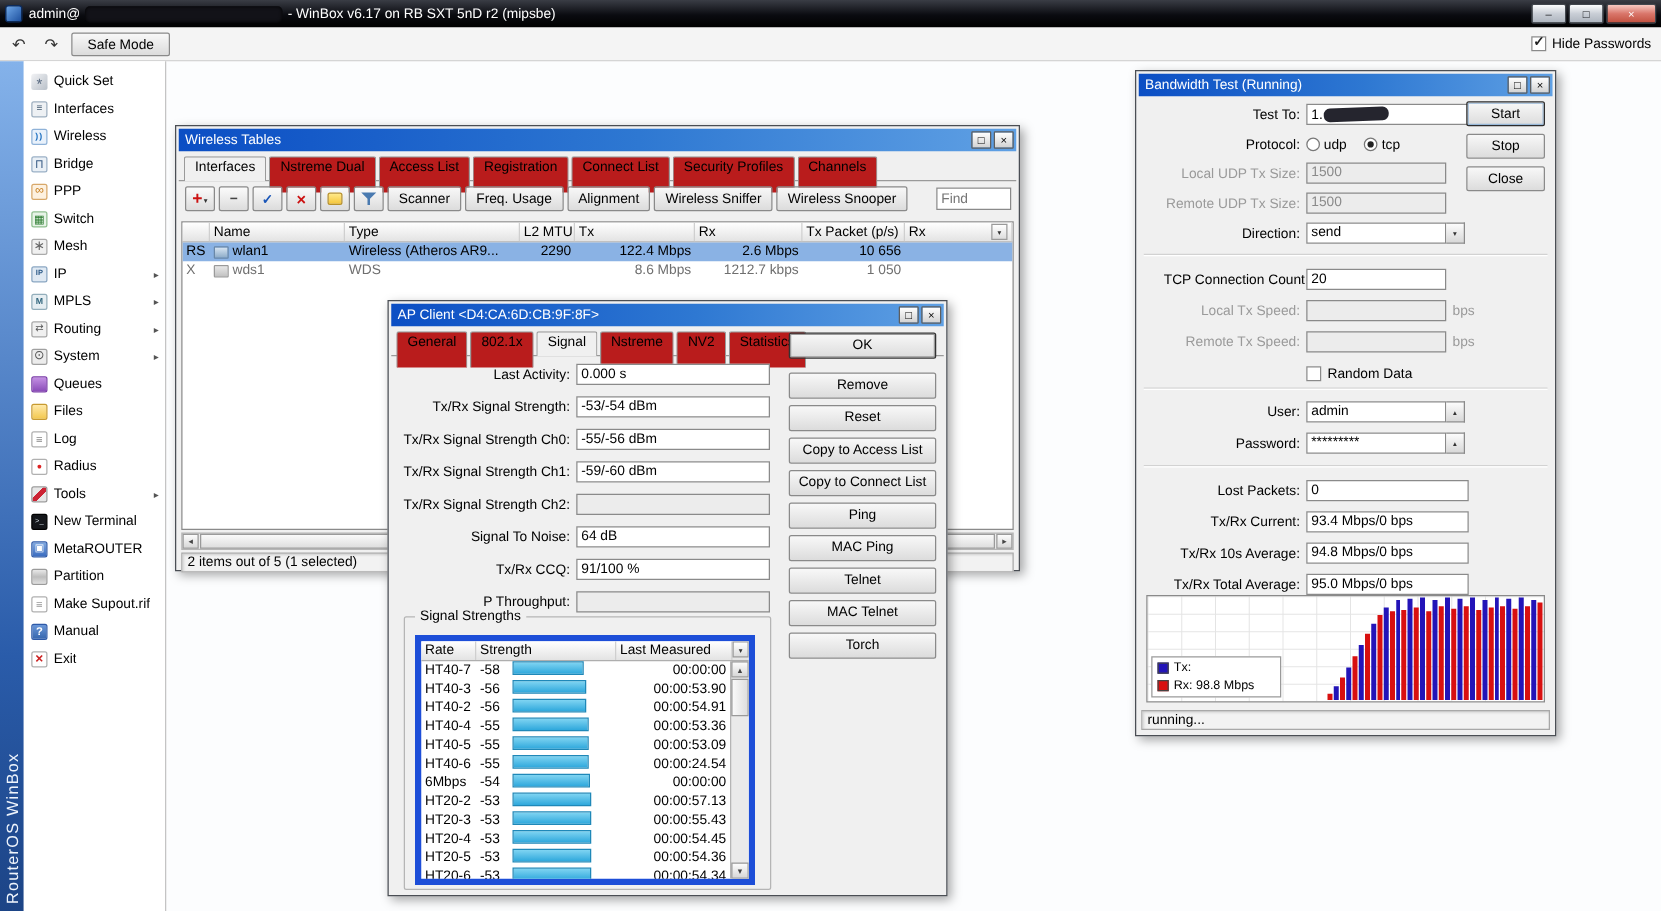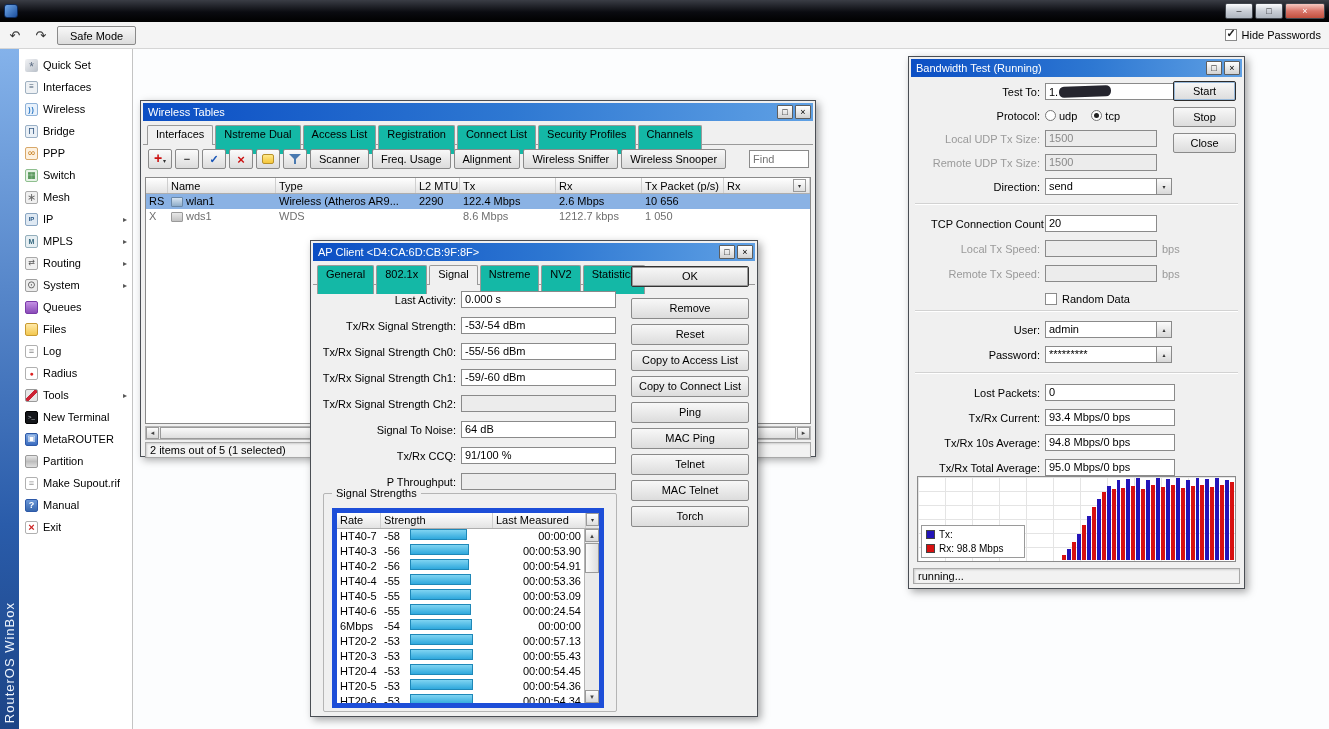--- a/index.html
+++ b/index.html
@@ -63,21 +63,21 @@
   .i-exit{background:#fff;border:1px solid #b0b0b0;color:#c22;font-weight:bold;}.i-exit::after{content:"×";font-size:11px;}
 
   
   .win{position:absolute;background:#f0f0f0;border:1px solid #4a4e54;box-shadow:3px 3px 8px rgba(0,0,0,.35);padding:2px;}
   .wt{height:18px;background:linear-gradient(90deg,#0b4ec4,#2e78d2 55%,#5fa0e4);color:#fff;display:flex;align-items:center;
       padding:0 2px 0 5px;white-space:nowrap;}
   .wt-txt{flex:1;overflow:hidden;}
   .tbt{width:16px;height:14px;background:linear-gradient(#fff,#d2d2d2);border:1px solid #5e5e5e;border-radius:1px;
        font-size:9px;line-height:12px;text-align:center;color:#000;margin-left:2px;}
   .tabs{display:flex;gap:2px;padding:4px 4px 0 4px;border-bottom:1px solid #9a9a9a;height:24px;}
-  .tab{padding:2px 8px;height:29px;background:#14b8a6;border:1px solid #9a9a9a;border-bottom:none;border-radius:2px 2px 0 0;white-space:nowrap;}
+  .tab{padding:2px 8px;height:29px;background:#b91c1c;border:1px solid #9a9a9a;border-bottom:none;border-radius:2px 2px 0 0;white-space:nowrap;}
   .tab.active{background:#f0f0f0;position:relative;top:0;height:20px;margin-bottom:-1px;}
 
   .inp{display:inline-block;background:#fff;border:1px solid #8a8a8a;height:17px;line-height:15px;padding:0 3px;
        font-family:inherit;font-size:11px;color:#000;overflow:hidden;white-space:nowrap;}
   .inp.dis{background:#ececec;color:#8a8a8a;}
   input.inp{outline:none;}
   .statusbar{position:absolute;height:16px;line-height:15px;border:1px solid #a8a8a8;background:#f2f2f2;
              box-shadow:inset 1px 1px 2px rgba(0,0,0,.15);padding:0 4px;overflow:hidden;white-space:nowrap;}
 
   
@@ -111,21 +111,21 @@
   .ghead{display:flex;height:16px;background:linear-gradient(#ffffff,#e3e3e3);border-bottom:1px solid #aeaeae;}
   .gh{padding:1px 3px;border-right:1px solid #cfcfcf;white-space:nowrap;overflow:hidden;display:flex;align-items:center;}
   .ghdd{margin-left:auto;width:13px;height:13px;border:1px solid #9a9a9a;background:linear-gradient(#fff,#ddd);
         font-size:6px;display:flex;align-items:center;justify-content:center;color:#333;}
   .ghdd::after{content:"▾";}
   .grow{display:flex;height:15px;line-height:15px;}
   .gc{padding:0 3px;white-space:nowrap;overflow:hidden;}
   .c0{width:22px;flex:0 0 22px;}.c1{width:108px;flex:0 0 108px;display:flex;align-items:center;}
   .c2{width:140px;flex:0 0 140px;}.c3{width:44px;flex:0 0 44px;}.c4{width:96px;flex:0 0 96px;}
   .c5{width:86px;flex:0 0 86px;}.c6{width:82px;flex:0 0 82px;}.c7{flex:1;}
-  .r{}
+  .r{text-align:right;}
   .sel{background:#8ab2e4;}
   .dimrow{color:#6f6f6f;}
   .ifico{width:12px;height:10px;background:linear-gradient(#d6e4f2,#8fadc9);border:1px solid #6a88a8;border-radius:1px;margin-right:3px;flex:0 0 12px;}
   .ifico.off{background:linear-gradient(#e8e8e8,#c2c2c2);border-color:#9a9a9a;}
   .ws-hscroll{left:4px;right:4px;top:325px;}
   .ws-status{left:4px;right:4px;top:341px;}
 
   
   .w-ap{left:310px;top:240px;width:448px;height:477px;z-index:2;}
   .aprow{position:absolute;left:8px;width:302px;height:17px;display:flex;align-items:center;}
@@ -180,20 +180,25 @@
   .inpwrap{position:relative;display:inline-flex;}
   .scribble{position:absolute;left:14px;top:3px;width:52px;height:11px;background:#14141e;border-radius:5px;transform:rotate(-2deg);opacity:.93;}
 </style>
 </head>
 <body>
 
 <div class="screen">
 
   <div class="mtb">
     <span class="appico"></span>
+    <span class="mtb-txt">
+      <span>admin@</span>
+      <span class="redact"></span>
+      <span>- WinBox v6.17 on RB SXT 5nD r2 (mipsbe)</span>
+    </span>
     <span class="syswin">
       <span class="swb">–</span>
       <span class="swb">□</span>
       <span class="swb swb-close">×</span>
     </span>
   </div>
 
   <div class="tb">
     <span class="tb-ico">↶</span>
     <span class="tb-ico">↷</span>

